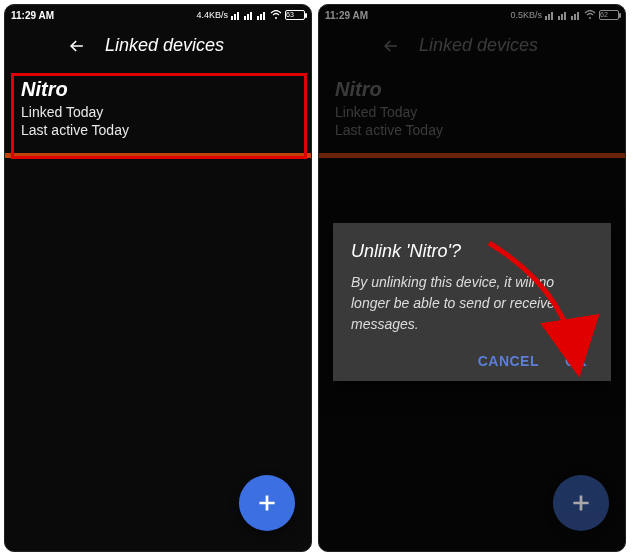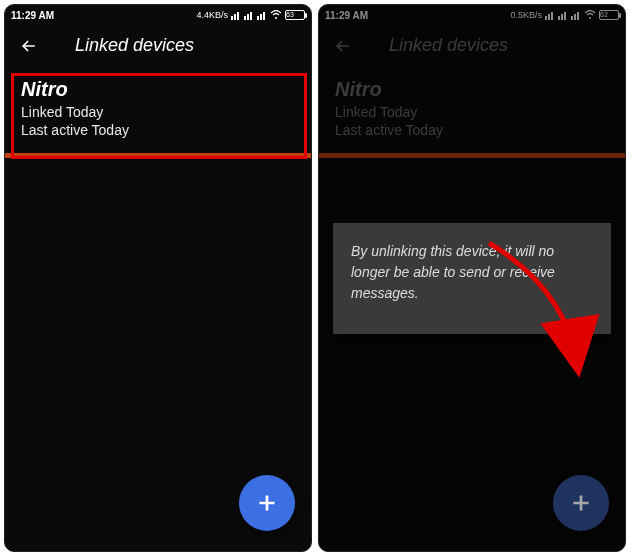--- a/index.html
+++ b/index.html
@@ -61,23 +61,24 @@
     position:absolute;
     right:-3px; top:2px;
     width:2px; height:5px;
     background:#fff;
     border-radius:1px;
   }
   
   .header {
     display:flex;
     align-items:center;
-    gap: 36px;
+    gap: 18px;
     padding: 10px 14px;
     color:#fff;
+    margin-left:48px;
   }
   .back-arrow { width:20px; height:20px; }
   .back-arrow svg { stroke:#fff; fill:none; stroke-width:2; }
   .header-title {
     font-size: 18px;
     font-style: italic;
   }
   
   .device {
     padding: 12px 16px 14px 16px;
@@ -285,21 +286,26 @@
       <div class="device">
         <div class="device-name">Nitro</div>
         <div class="device-line">Linked Today</div>
         <div class="device-line">Last active Today</div>
       </div>
     </div>
 
     <div class="overlay"></div>
 
     <div class="dialog">
+      <div class="dialog-title">Unlink 'Nitro'?</div>
       <div class="dialog-body">By unlinking this device, it will no longer be able to send or receive messages.</div>
+      <div class="dialog-actions">
+        <div class="dialog-btn">CANCEL</div>
+        <div class="dialog-btn">OK</div>
+      </div>
     </div>
 
     <div class="fab dim">
       <svg width="26" height="26" viewBox="0 0 24 24">
           <path d="M12 5v14M5 12h14"></path>
         </svg>
     </div>
 
     <svg class="arrow-annot" width="140" height="170" style="left:150px; top:228px;">
       <defs>

